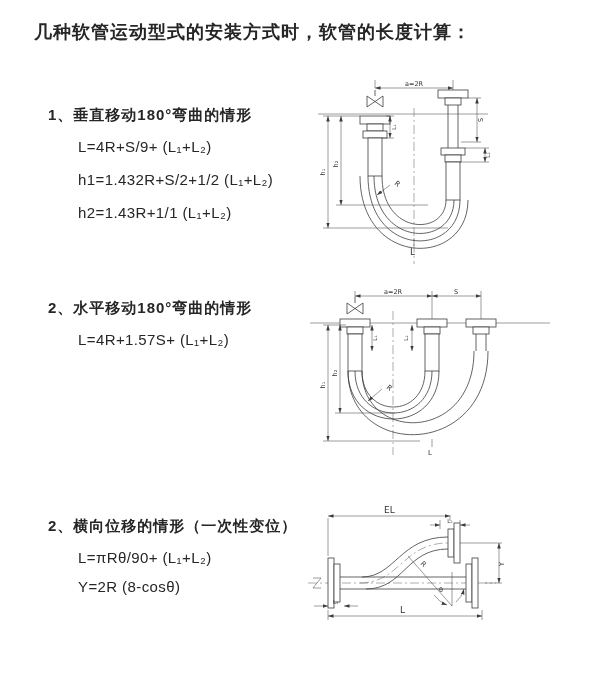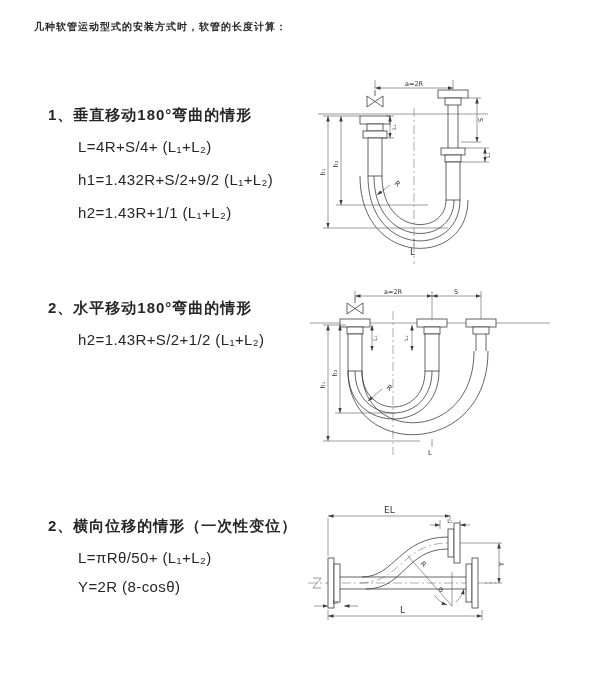--- a/index.html
+++ b/index.html
@@ -2,21 +2,21 @@
 <html><head>
 <meta charset="utf-8">
 <style>
   html,body{margin:0;padding:0;background:#e8e8e8;}
   .page{
     position:relative;width:600px;height:675px;background:#ffffff;
     font-family:"Liberation Sans","DejaVu Sans",sans-serif;color:#262626;
     overflow:hidden;margin:0 auto;box-shadow:0 0 4px rgba(0,0,0,.25);
   }
   .doc-title{
-    position:absolute;left:34px;top:20px;font-size:10px;font-weight:bold;
+    position:absolute;left:34px;top:20px;font-size:18px;font-weight:bold;
     letter-spacing:1px;white-space:nowrap;
   }
   .section{position:absolute;width:285px;}
   .sec1{left:48px;top:106px;}
   .sec2{left:48px;top:299px;}
   .sec3{left:48px;top:517px;}
   .sec-heading{font-size:15px;font-weight:bold;letter-spacing:1px;margin:0 0 13px 0;white-space:nowrap;}
   .formula{font-size:15px;letter-spacing:.4px;margin:0 0 16px 30px;white-space:nowrap;}
   .sec3 .formula{margin-bottom:12px;}
   .diag{position:absolute;}
@@ -31,33 +31,33 @@
 </style>
 </head>
 <body>
 
 <div class="page">
 
   <div class="doc-title">几种软管运动型式的安装方式时，软管的长度计算：</div>
 
   <div class="section sec1">
     <div class="sec-heading">1、垂直移动180°弯曲的情形</div>
-    <div class="formula">L=4R+S/4+ (L₁+L₂)</div>
-    <div class="formula">h1=1.432R+S/2+9/2 (L₁+L₂)</div>
+    <div class="formula">L=4R+S/9+ (L₁+L₂)</div>
+    <div class="formula">h1=1.432R+S/2+1/2 (L₁+L₂)</div>
     <div class="formula">h2=1.43R+1/1 (L₁+L₂)</div>
   </div>
 
   <div class="section sec2">
     <div class="sec-heading">2、水平移动180°弯曲的情形</div>
-    <div class="formula">h2=1.43R+S/2+1/2 (L₁+L₂)</div>
+    <div class="formula">L=4R+1.57S+ (L₁+L₂)</div>
   </div>
 
   <div class="section sec3">
     <div class="sec-heading">2、横向位移的情形（一次性变位）</div>
-    <div class="formula">L=πRθ/50+ (L₁+L₂)</div>
+    <div class="formula">L=πRθ/90+ (L₁+L₂)</div>
     <div class="formula">Y=2R (8-cosθ)</div>
   </div>
 
   <svg class="diag" style="left:310px;top:72px" width="290" height="195" viewBox="0 0 290 195">
     <defs>
       <pattern id="braid1" width="5" height="5" patternUnits="userSpaceOnUse">
         <path d="M0,5 L5,0 M0,0 L5,5" stroke="#555" stroke-width="0.5"></path>
       </pattern>
       <marker id="ar1" markerWidth="7" markerHeight="5" refX="5.5" refY="1.8" orient="auto-start-reverse" markerUnits="userSpaceOnUse">
         <path d="M0,0 L5.5,1.8 L0,3.6 Z" fill="#3c3c3c"></path>

